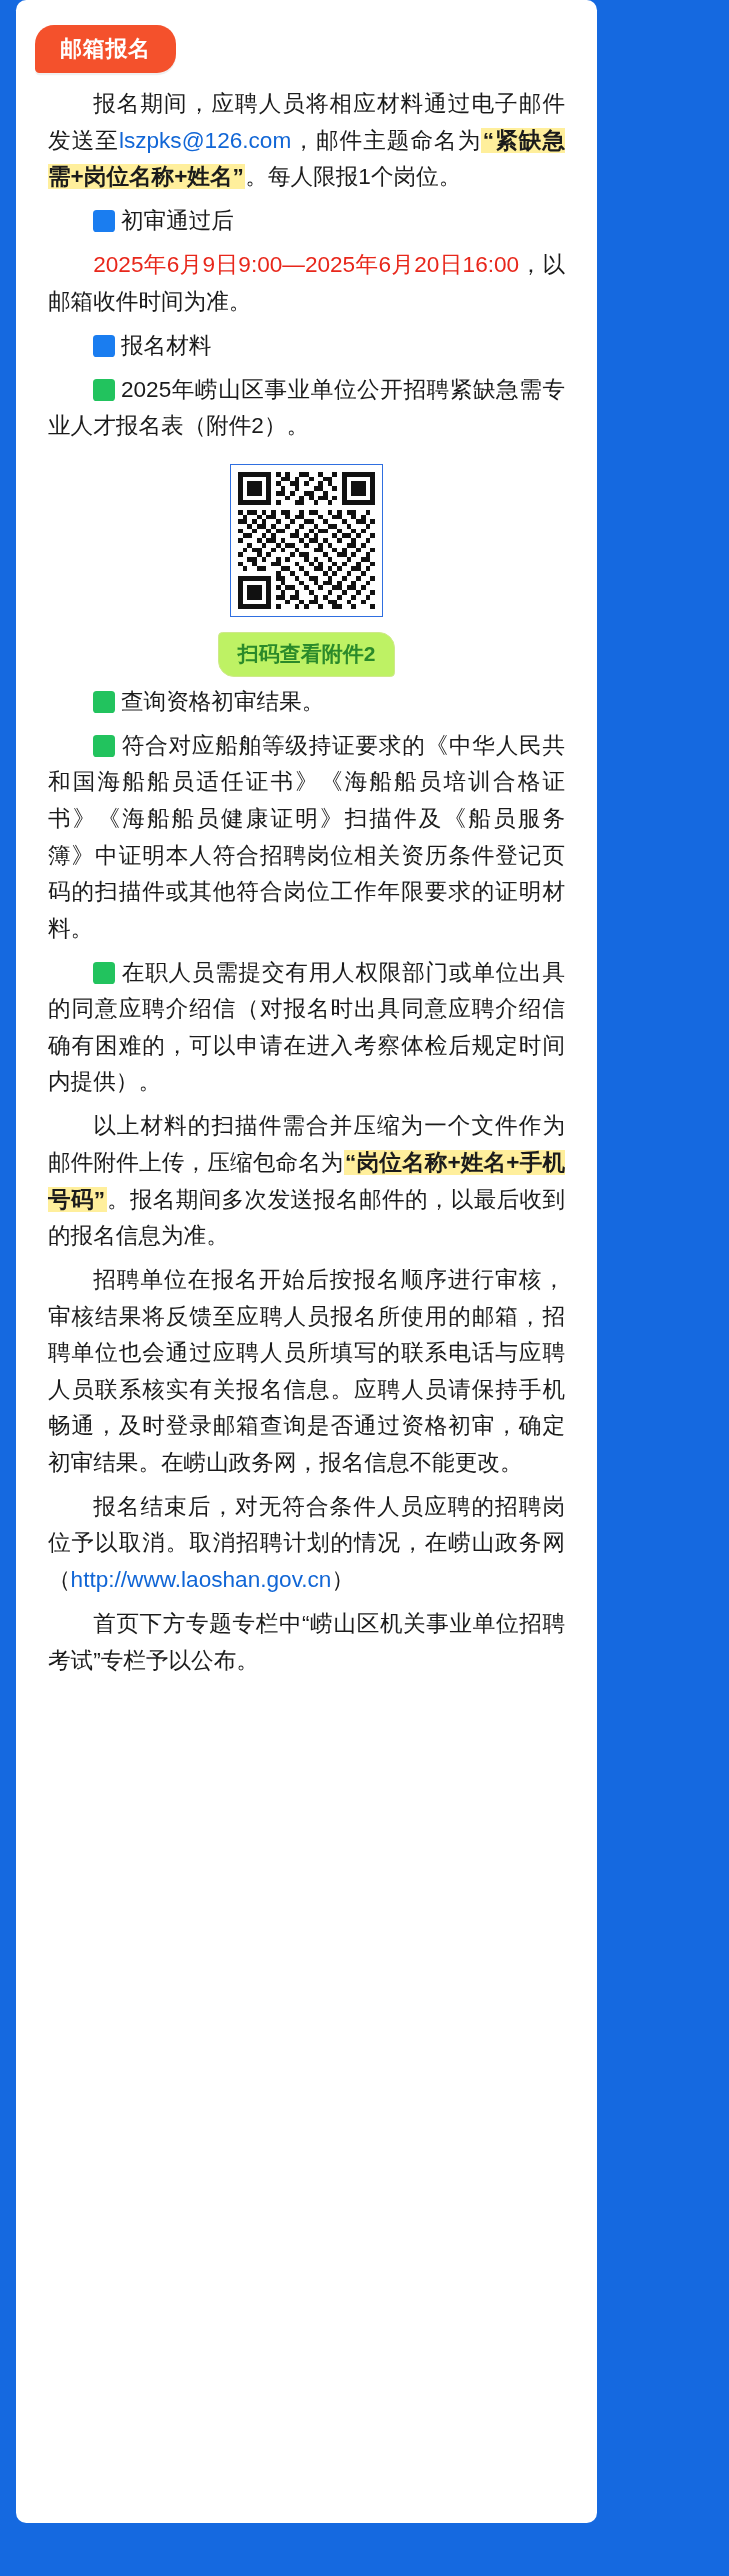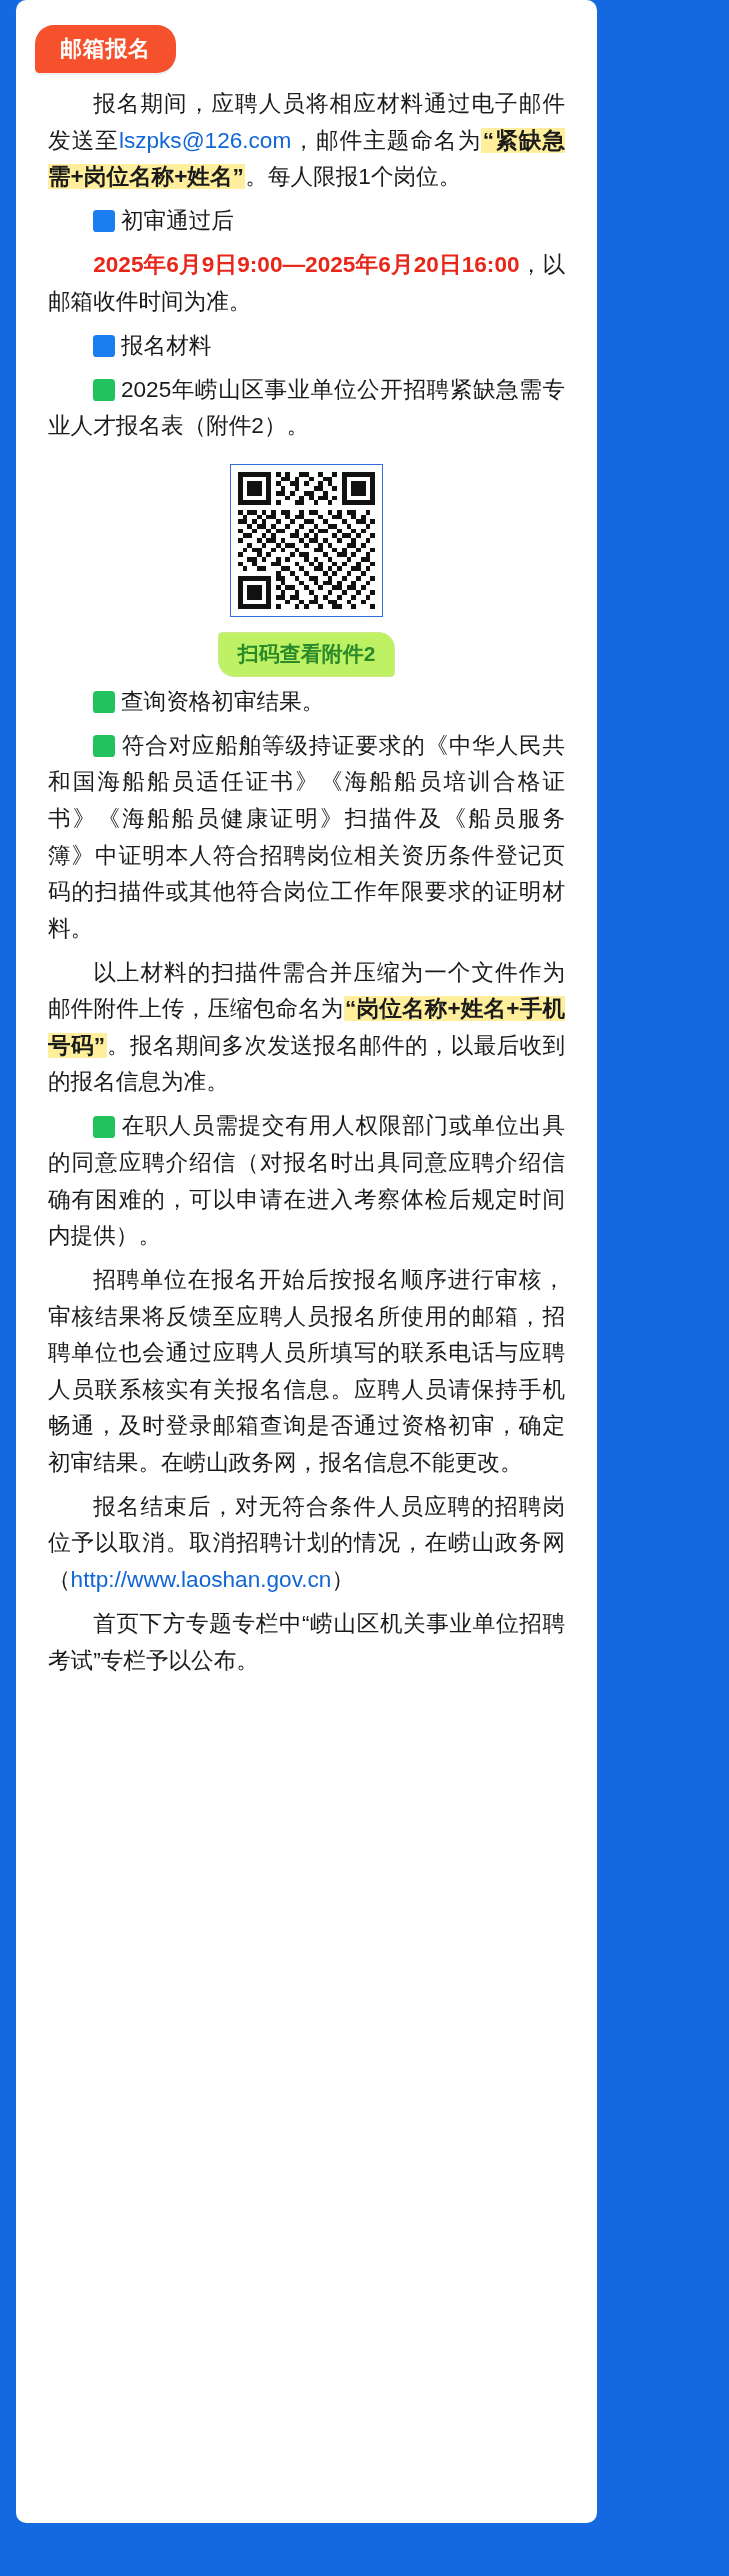--- a/index.html
+++ b/index.html
@@ -46,21 +46,21 @@
     text-justify:inter-ideograph;
   }
   p.indent{text-indent:2em;}
   .mail{color:#1166d6;}
   .hl{
     background:#ffef9c;
     color:#1b1b1b;
     padding:0 1.5px;
     font-weight:bold;
   }
-  .red{color:#e8271b;font-weight:bold;}
+  .red{color:#e8271b;font-weight:normal;}
   .num{
     display:inline-block;
     width:22px;height:22px;
     line-height:22px;
     text-align:center;
     background:#1a7df0;
     color:#fff;
     font-size:14.6px;
     border-radius:3.6px;
     vertical-align:2.2px;
@@ -359,23 +359,23 @@
       <div>
         <span class="qr-caption">扫码查看附件2</span>
       </div>
     </div>
 
     <p class="indent"><span class="check">✓</span><span>查询资格初审结果。</span></p>
 
 
     <p class="indent"><span class="check">✓</span><span>符合对应船舶等级持证要求的《中华人民共和国海船船员适任证书》《海船船员培训合格证书》《海船船员健康证明》扫描件及《船员服务簿》中证明本人符合招聘岗位相关资历条件登记页码的扫描件或其他符合岗位工作年限要求的证明材料。</span></p>
 
+    <p class="indent"><span class="check">✓</span><span>在职人员需提交有用人权限部门或单位出具的同意应聘介绍信（对报名时出具同意应聘介绍信确有困难的，可以申请在进入考察体检后规定时间内提供）。</span></p>
+
     <p class="indent"><span>以上材料的扫描件需合并压缩为一个文件作为邮件附件上传，压缩包命名为</span><span class="hl">“岗位名称+姓名+手机号码”</span><span>。报名期间多次发送报名邮件的，以最后收到的报名信息为准。</span></p>
-
-    <p class="indent"><span class="check">✓</span><span>在职人员需提交有用人权限部门或单位出具的同意应聘介绍信（对报名时出具同意应聘介绍信确有困难的，可以申请在进入考察体检后规定时间内提供）。</span></p>
 
 
     <p class="indent">招聘单位在报名开始后按报名顺序进行审核，审核结果将反馈至应聘人员报名所使用的邮箱，招聘单位也会通过应聘人员所填写的联系电话与应聘人员联系核实有关报名信息。应聘人员请保持手机畅通，及时登录邮箱查询是否通过资格初审，确定初审结果。在崂山政务网，报名信息不能更改。</p>
 
     <p class="indent"><span>报名结束后，对无符合条件人员应聘的招聘岗位予以取消。取消招聘计划的情况，在崂山政务网（</span><span class="link">http://www.laoshan.gov.cn</span><span>）</span></p>
 
     <p class="indent">首页下方专题专栏中“崂山区机关事业单位招聘考试”专栏予以公布。</p>
 
   </div>
 </div>

